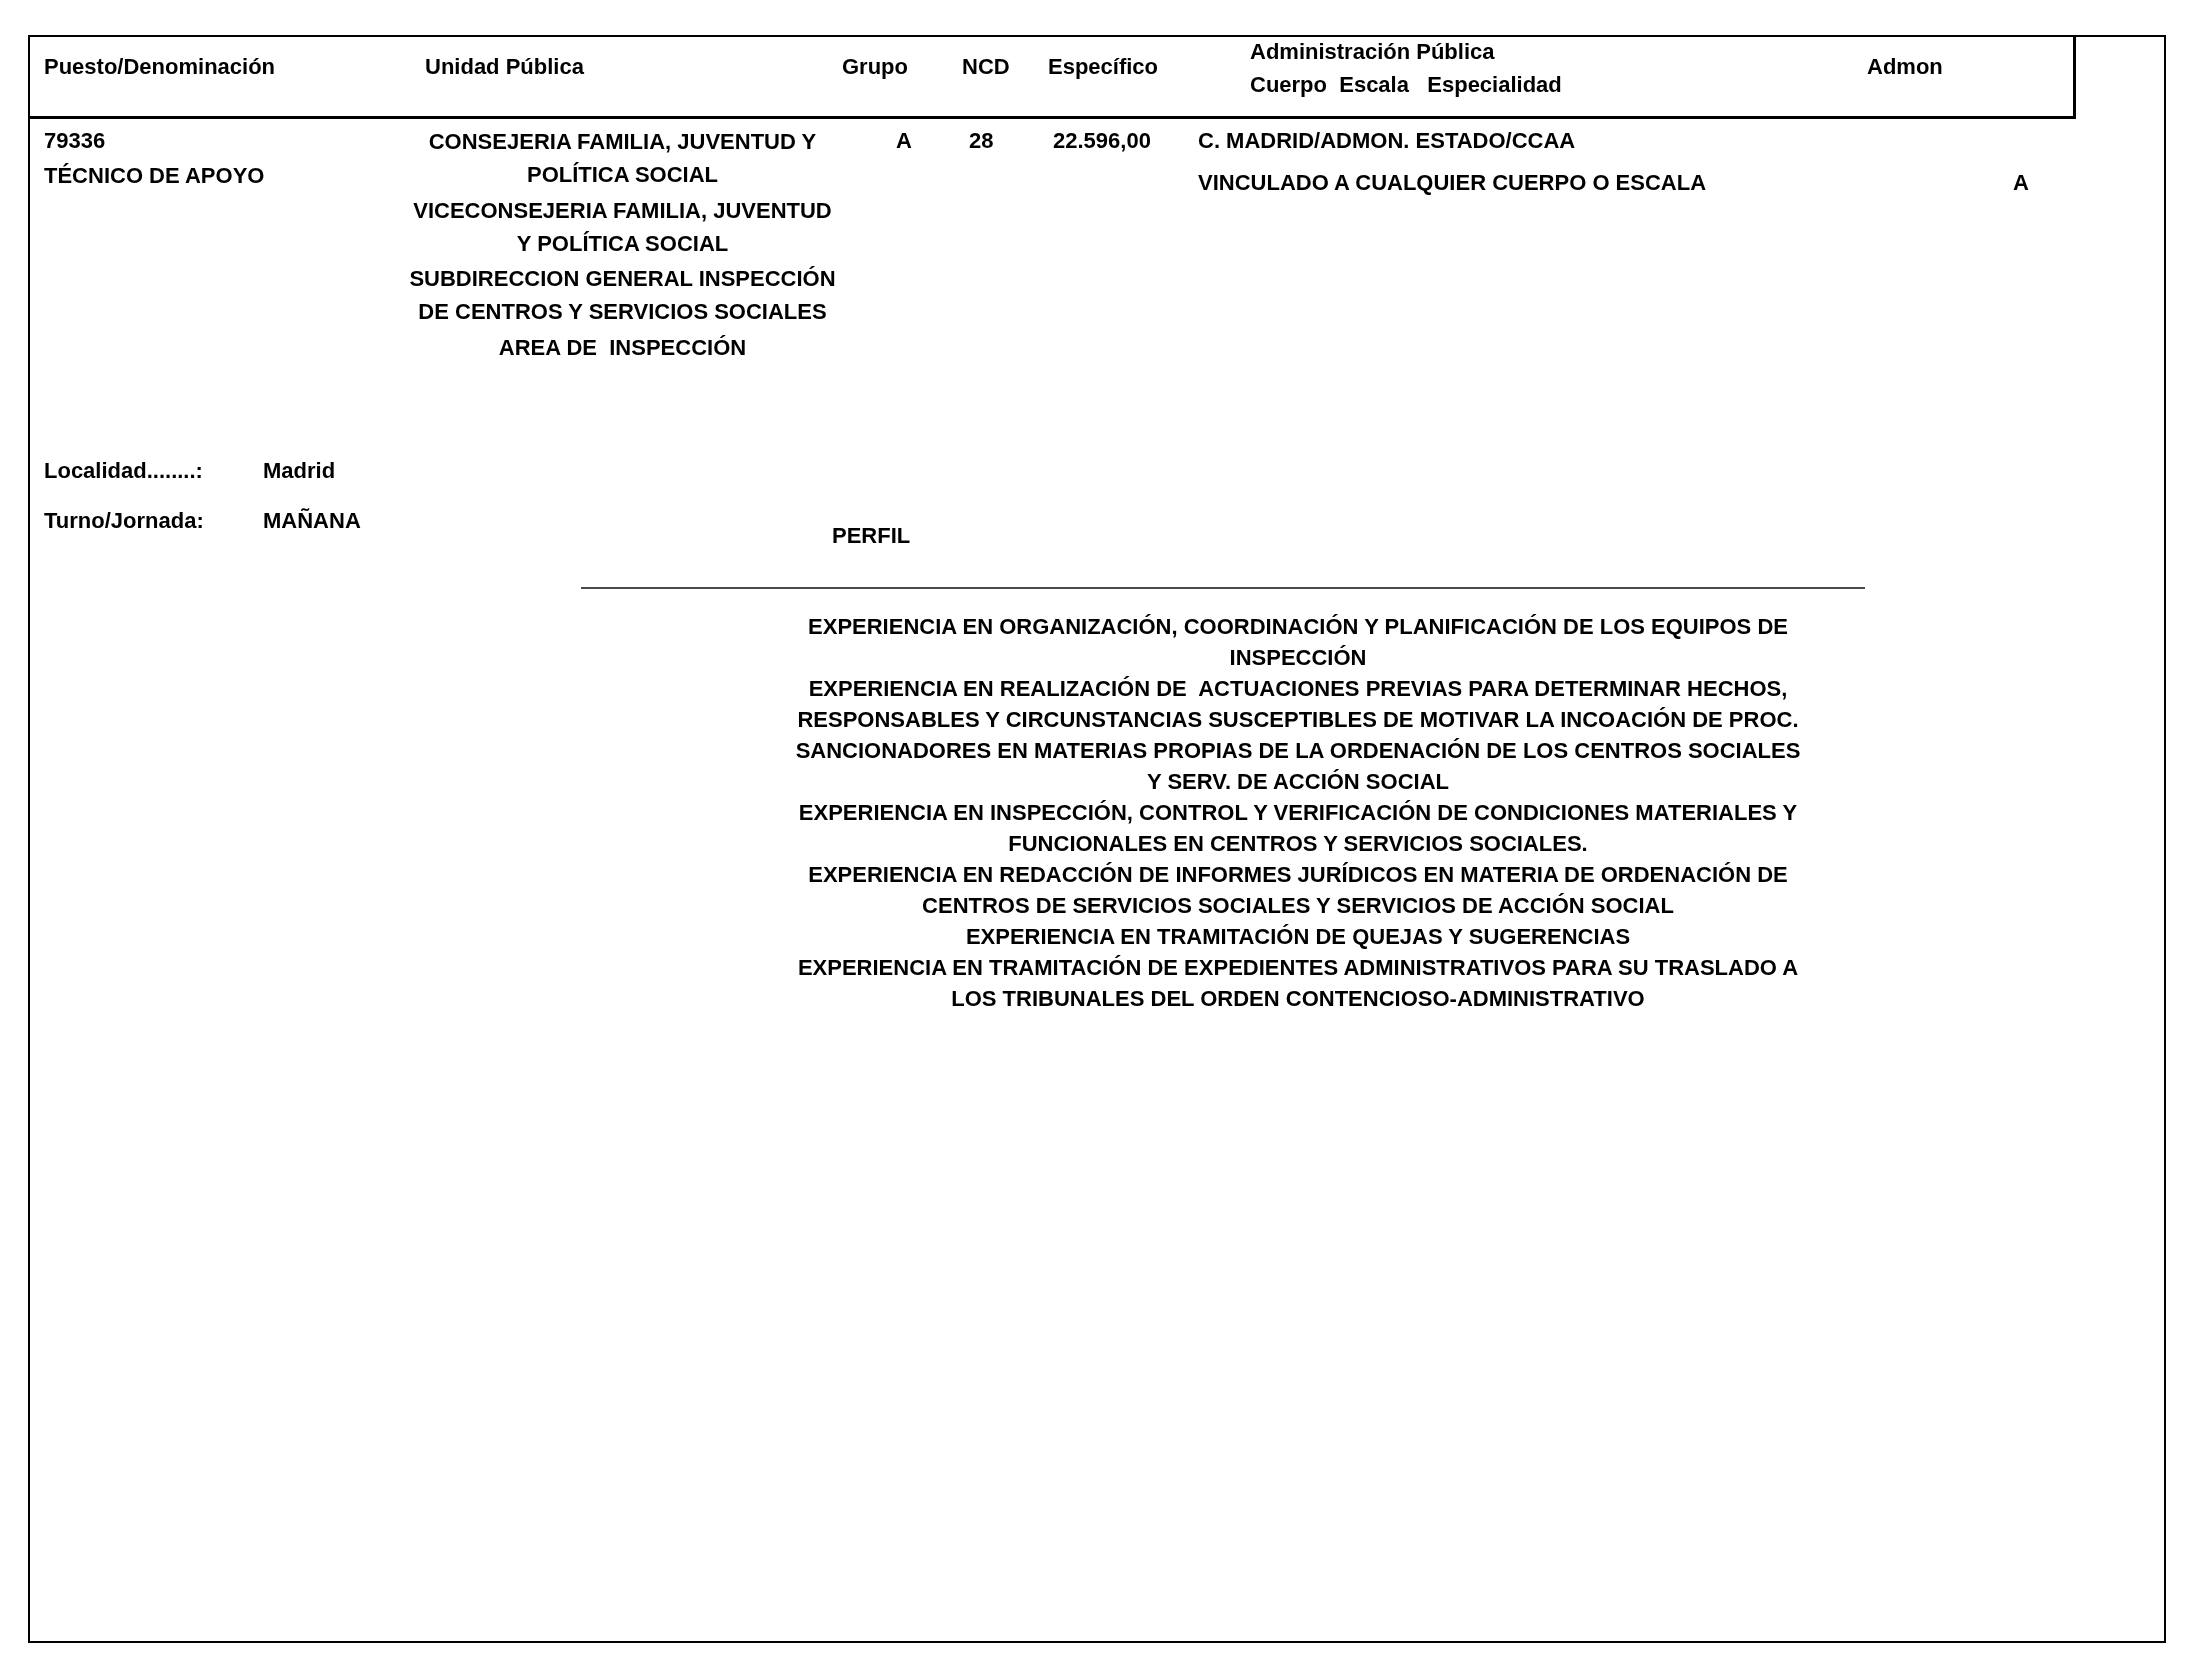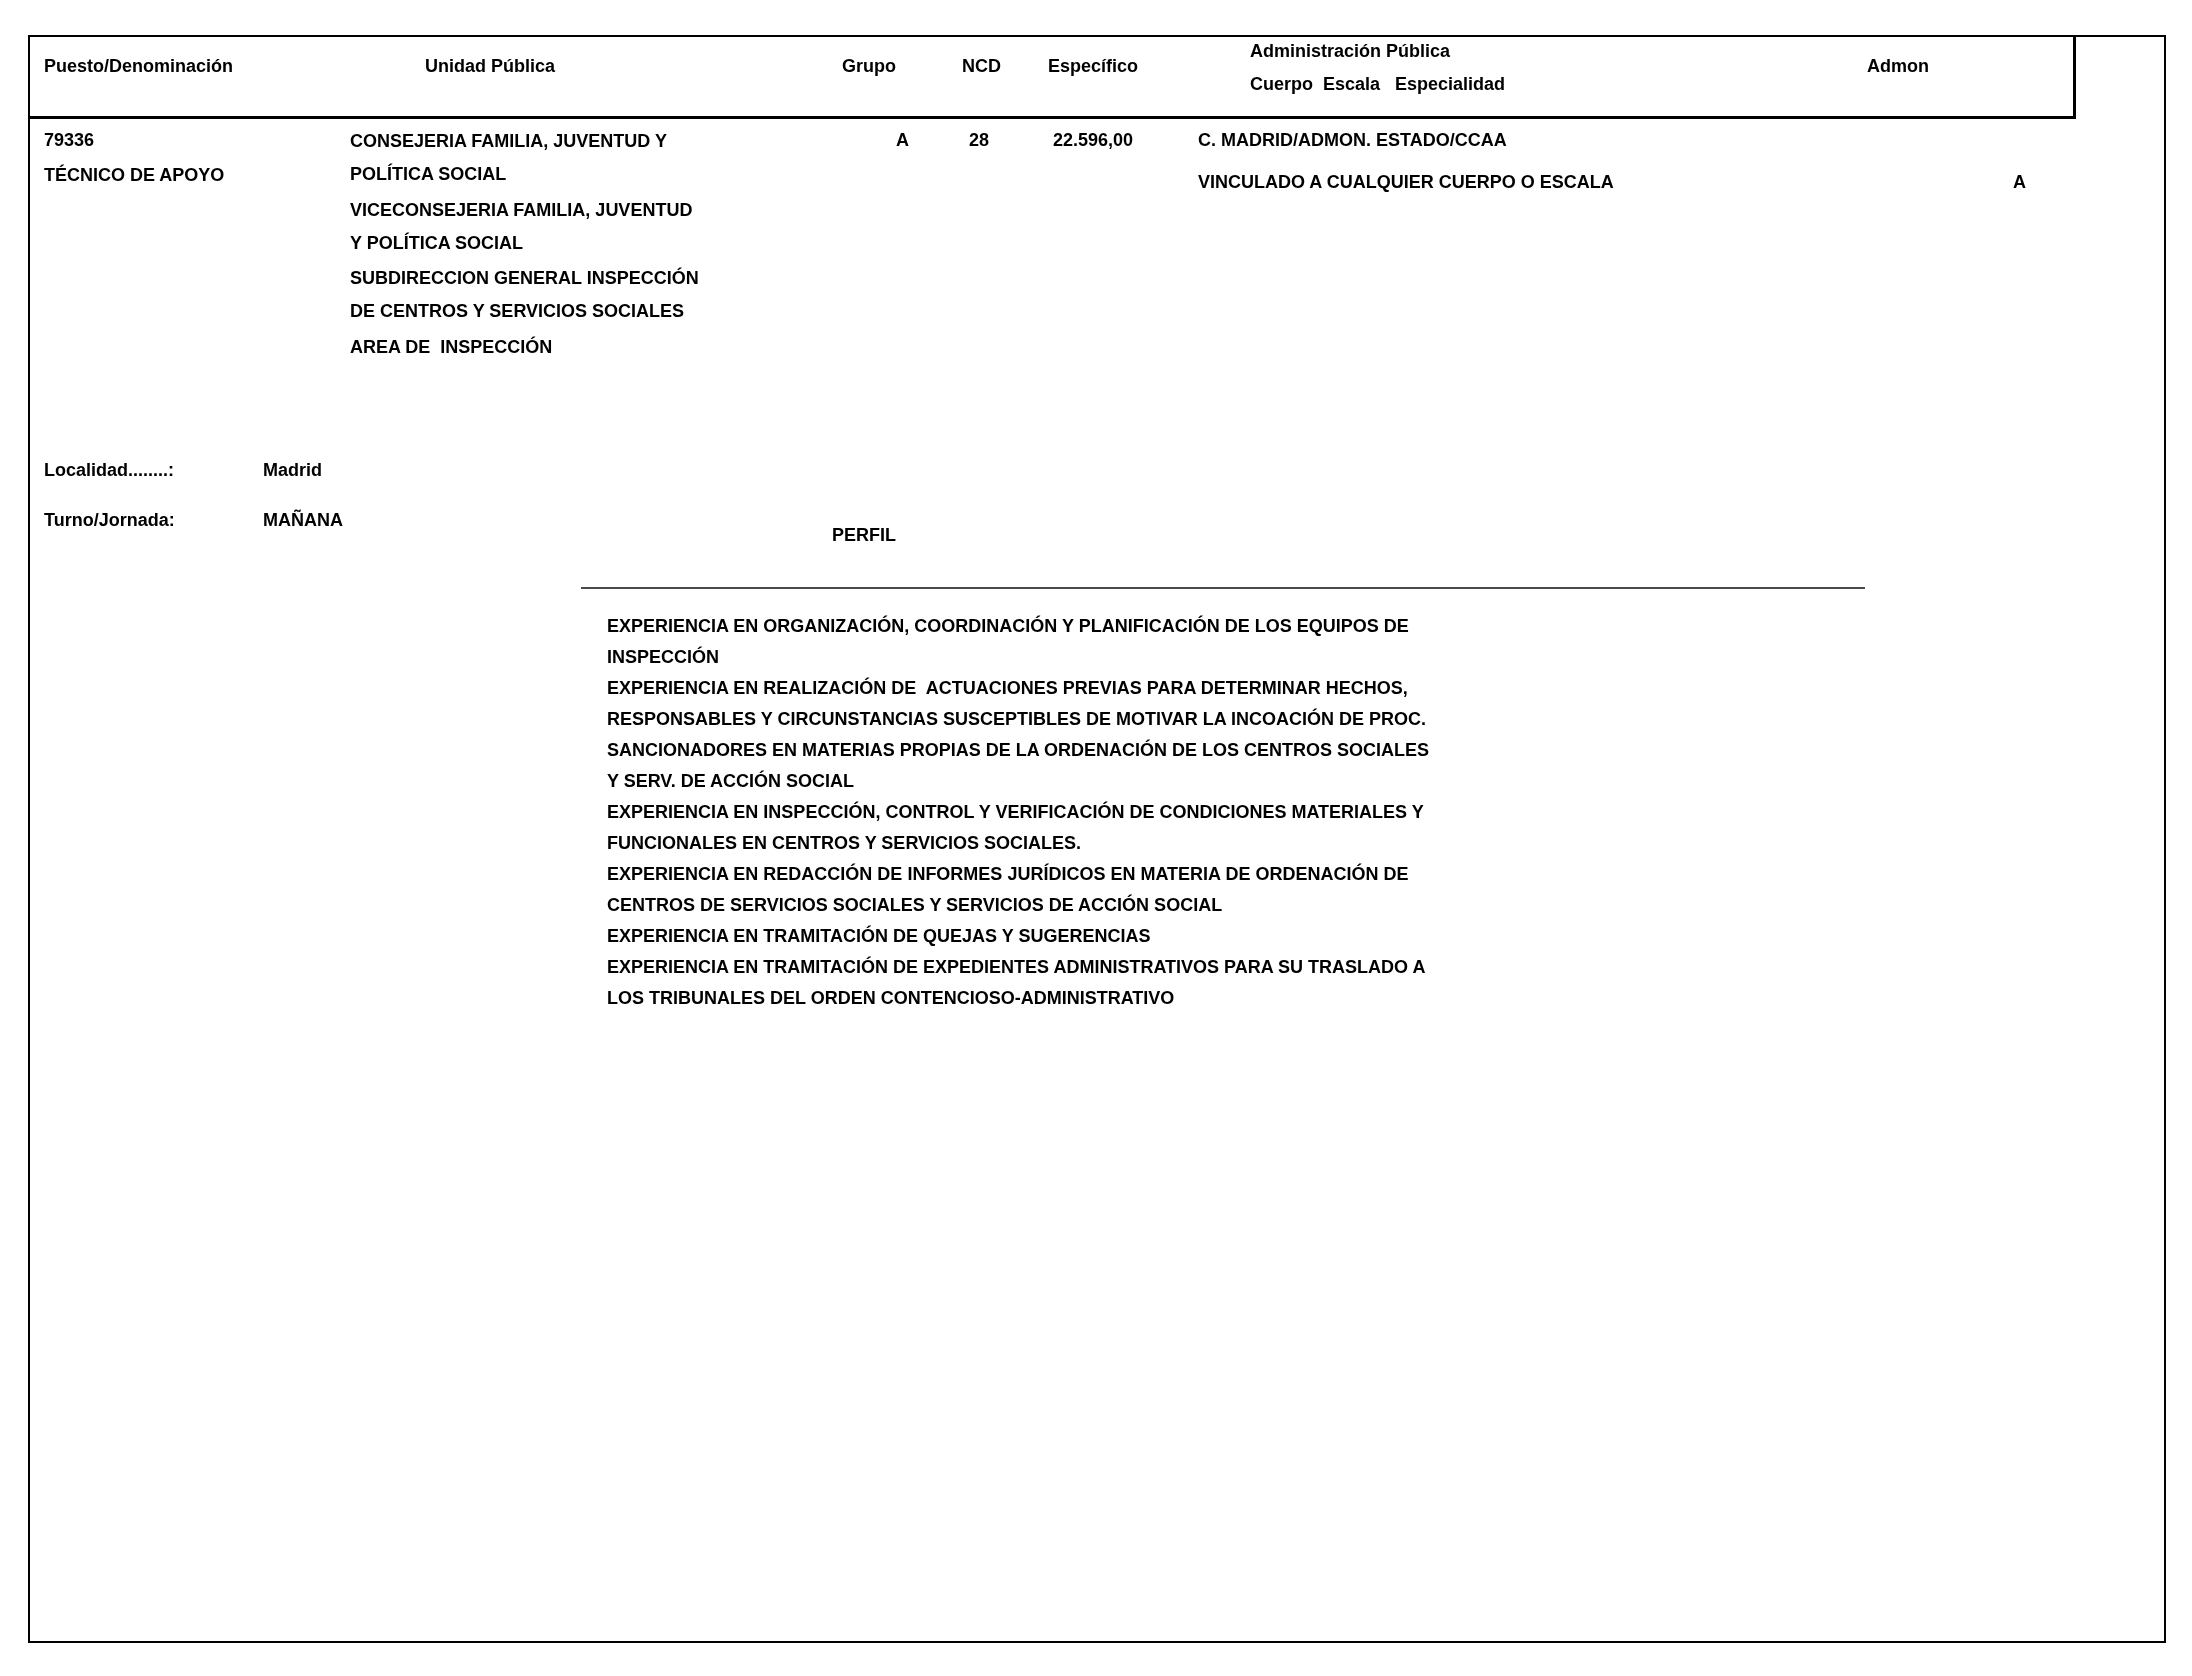--- a/index.html
+++ b/index.html
@@ -3,22 +3,23 @@
 <meta charset="utf-8">
 <style>
   html,body{margin:0;padding:0;background:#ffffff;}
   .page{
     position:relative;
     width:2193px;height:1676px;
     background:#ffffff;
     font-family:"Liberation Sans","DejaVu Sans",sans-serif;
     font-weight:700;
     color:#000000;
-    font-size:18px;
+    font-size:22px;
     overflow:hidden;
+    text-align:center;
   }
   .t{position:absolute;white-space:pre;line-height:31px;}
   .pre{white-space:pre-wrap;}
   .frame{
     position:absolute;left:28px;top:35px;width:2138px;height:1608px;
     border:2.7px solid #000000;box-sizing:border-box;
   }
   .line{position:absolute;background:#000000;}
   .rule{position:absolute;background:#4a4a4a;}
   .org-list p{margin:0 0 2.7px 0;line-height:33px;white-space:pre-wrap;}

